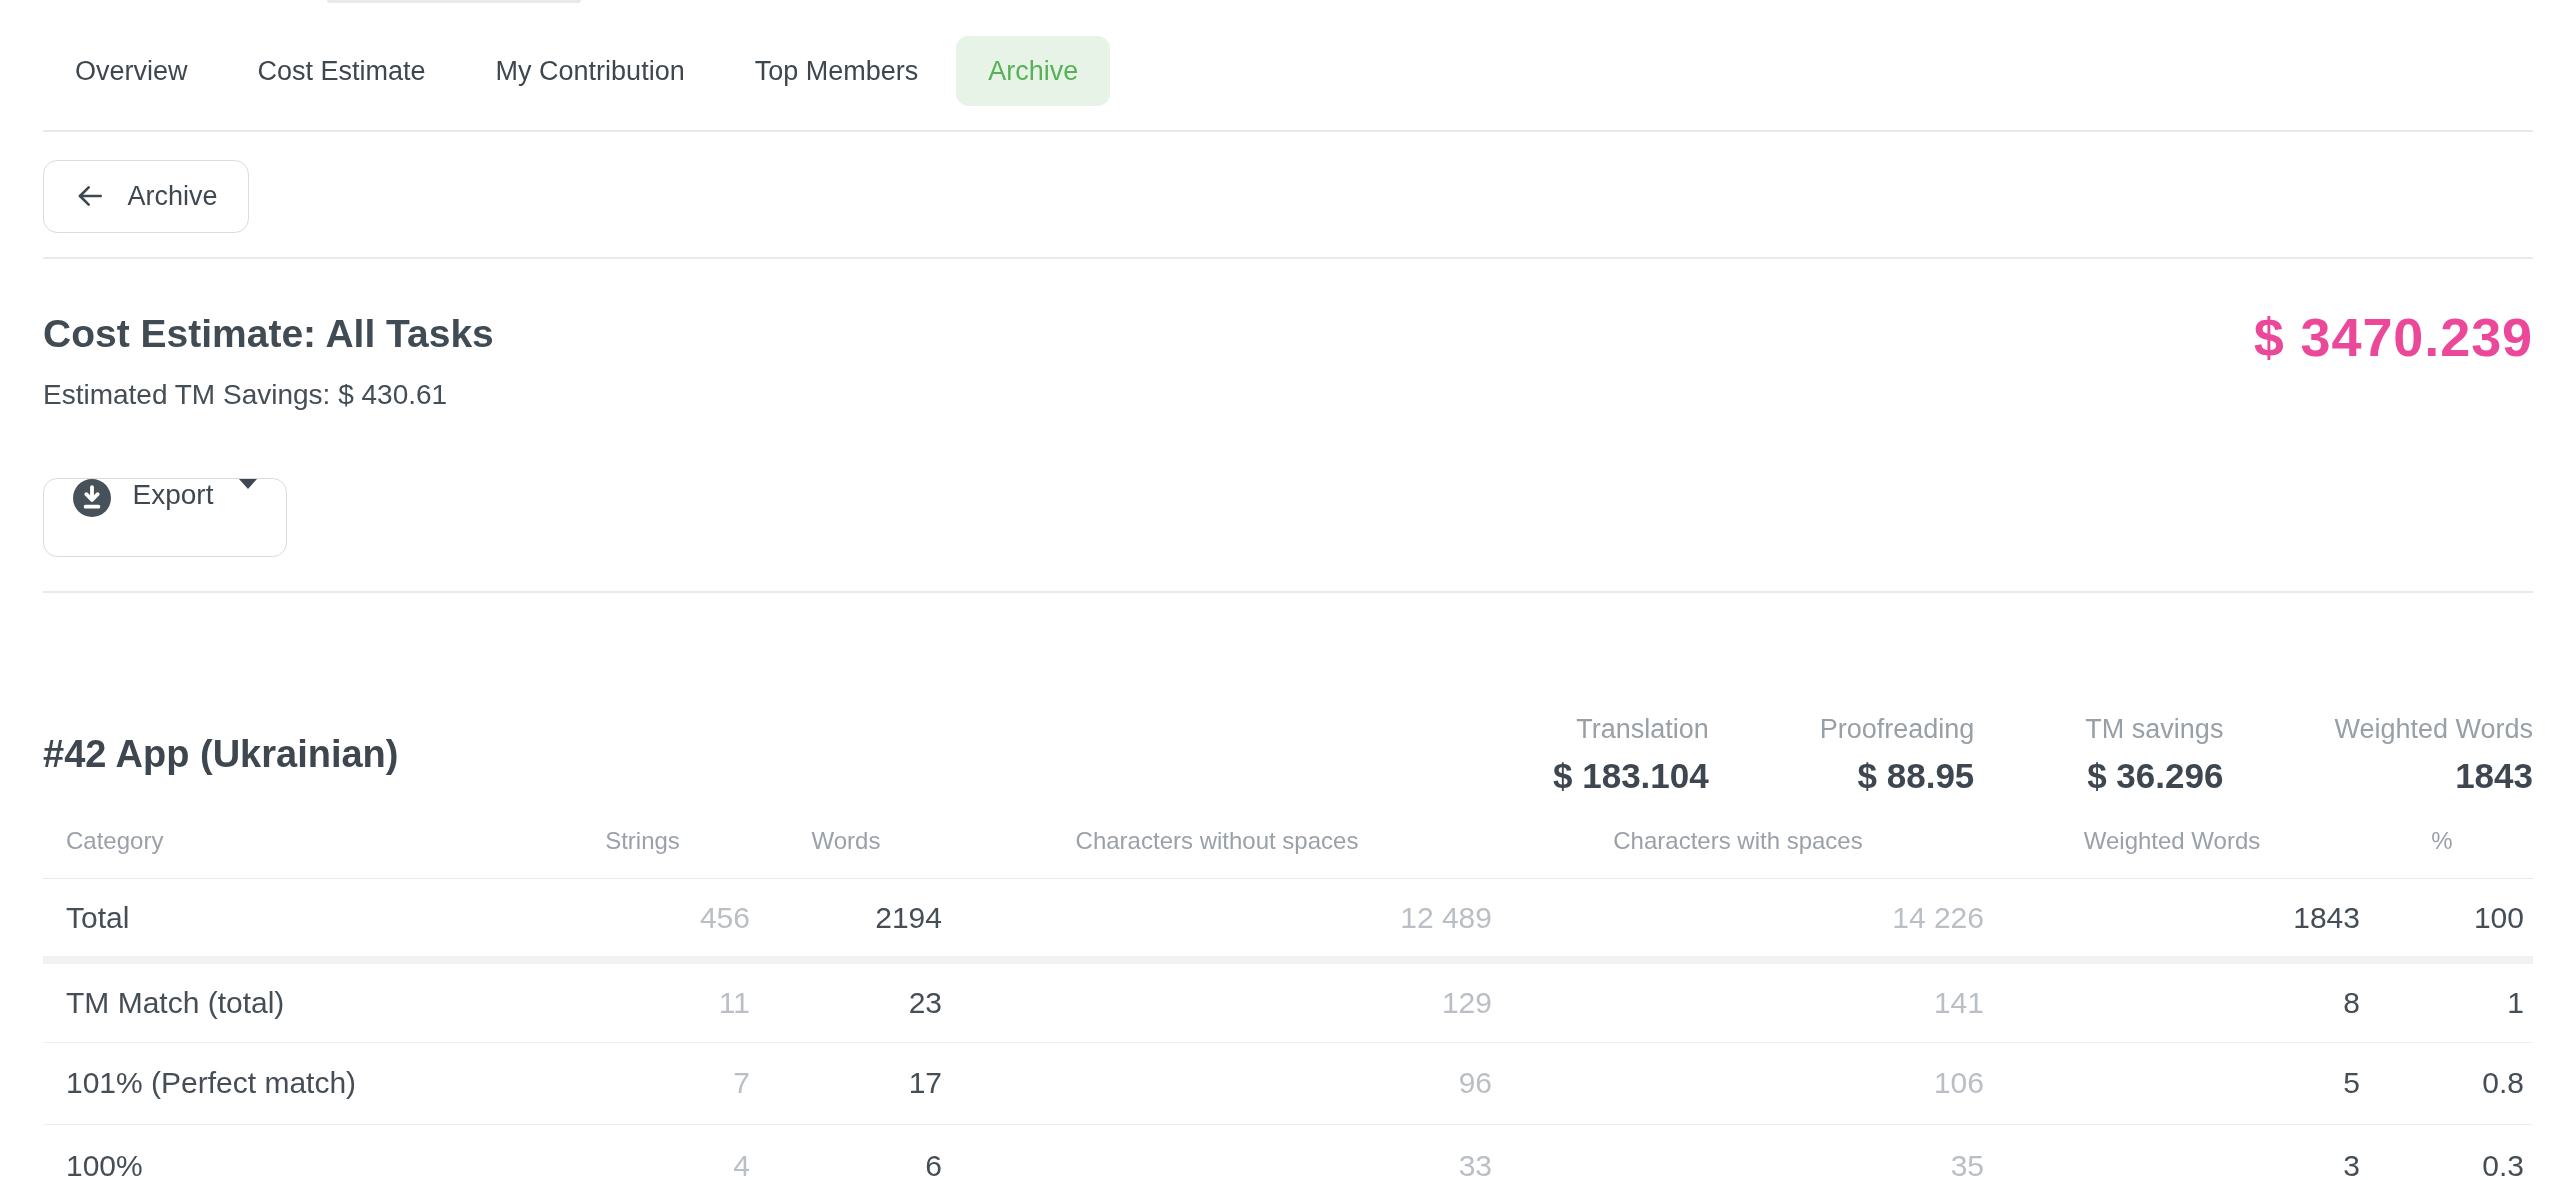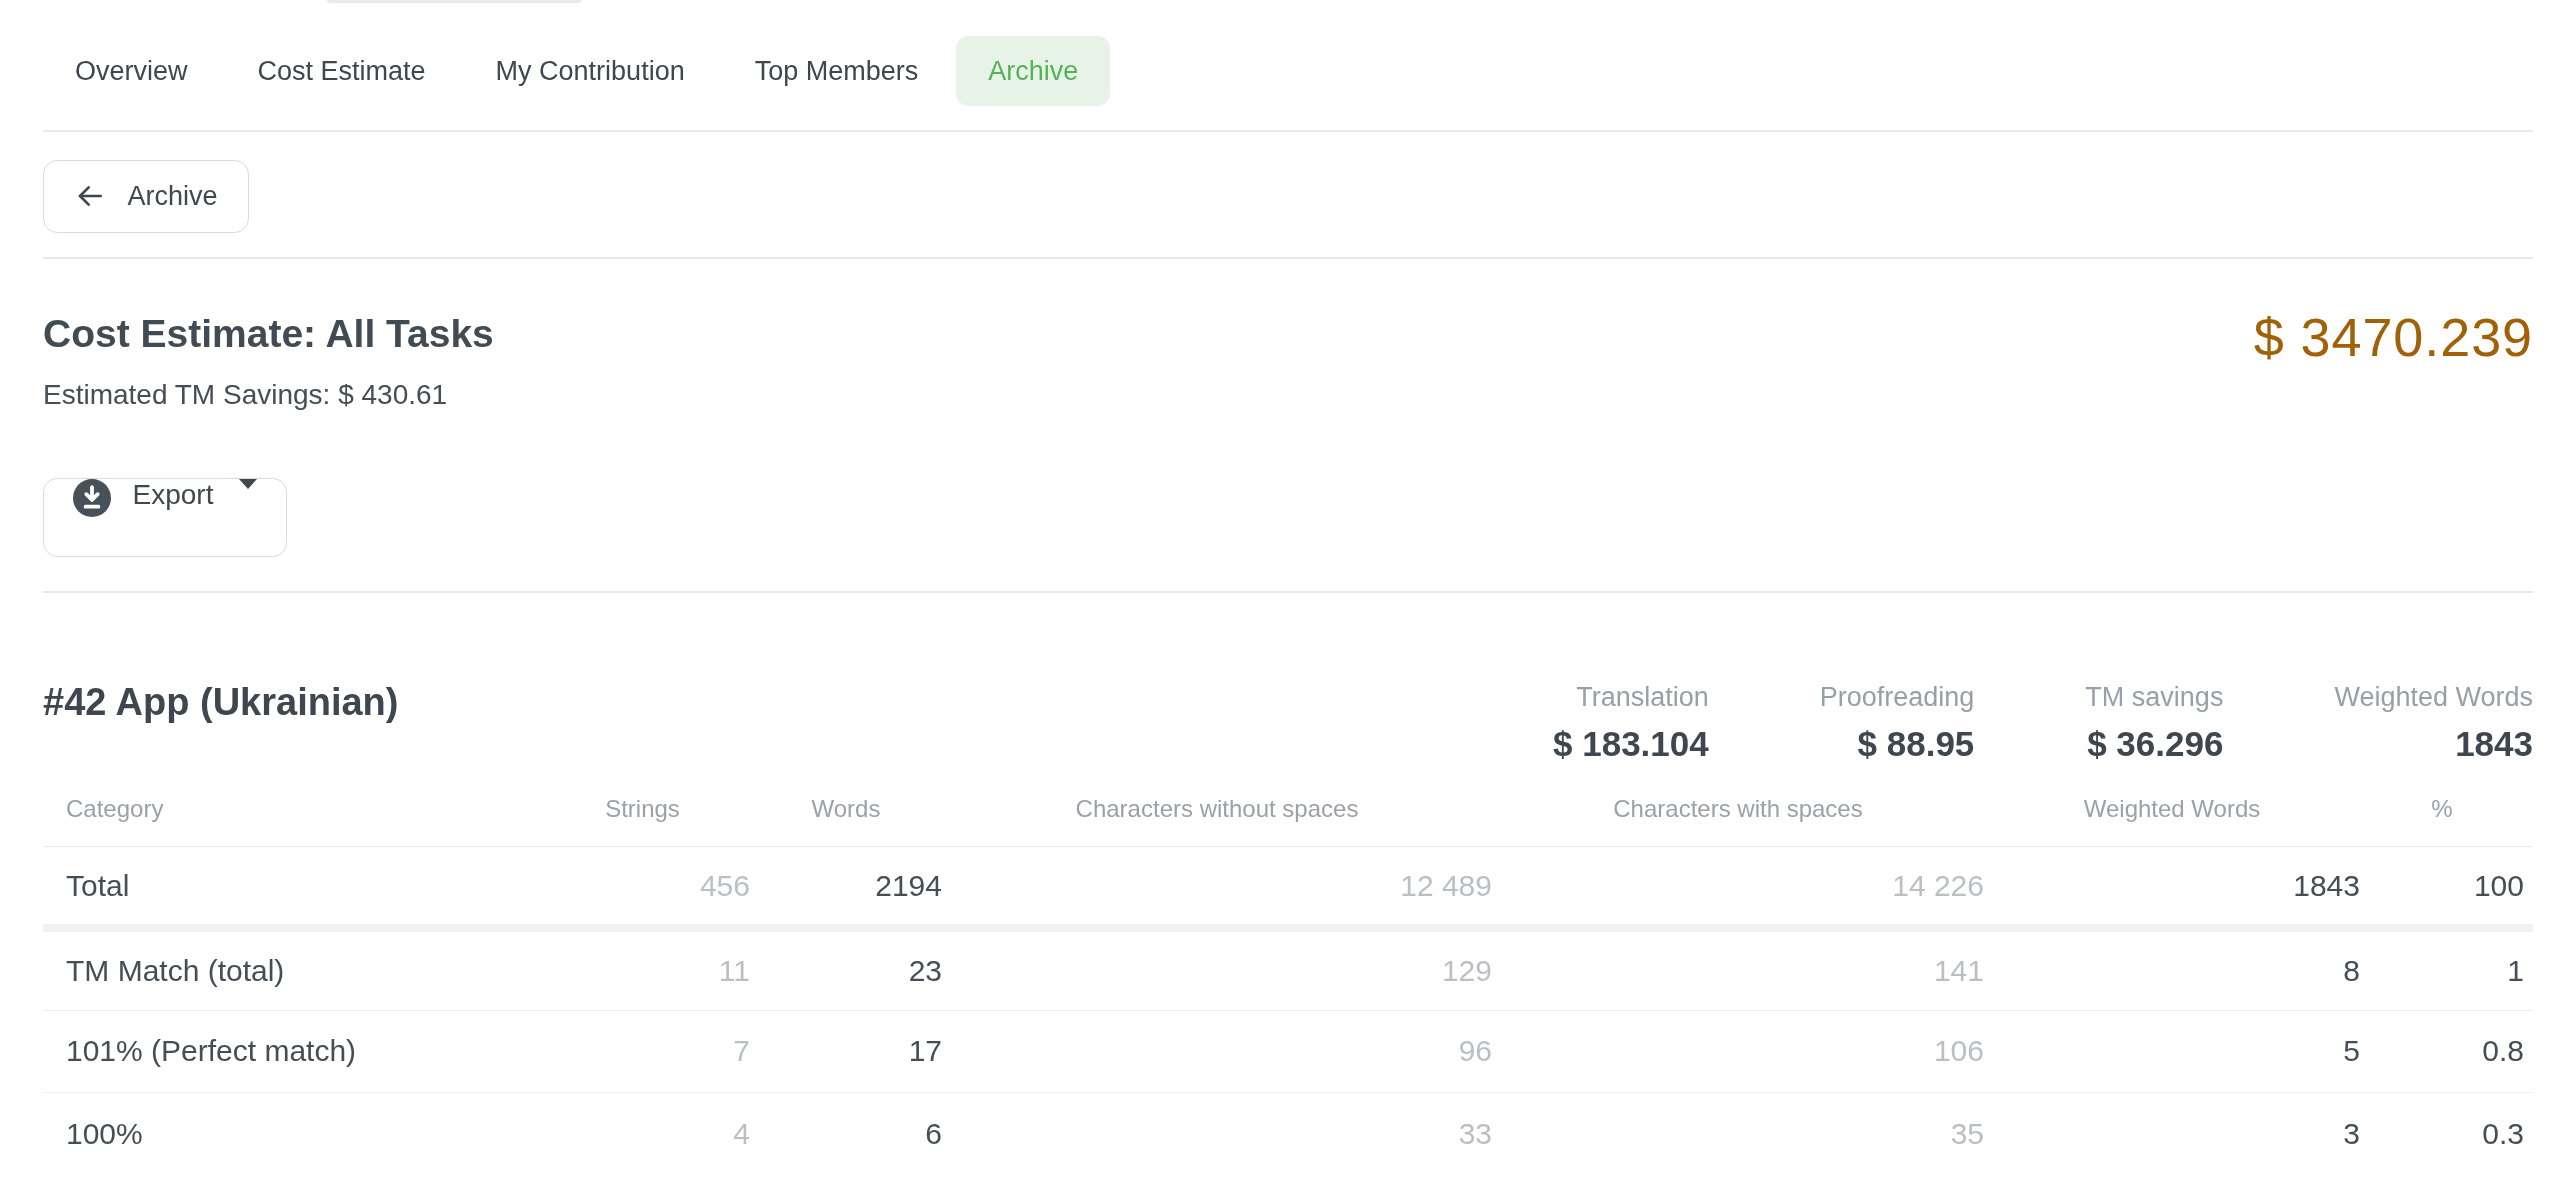--- a/index.html
+++ b/index.html
@@ -23,34 +23,34 @@
   
   .back-btn { margin:28px 0 0 43px; display:inline-flex; align-items:center; gap:21.5px;
     height:73px; padding:0 30px; border:1.8px solid #d8dcdf; border-radius:14.3px;
     background:#fff; font-size:27px; color:#3f4850; cursor:pointer; }
   .back-btn svg { display:block; }
 
   
   .summary-row { padding:0 43px; margin-top:50px; display:flex;
     justify-content:space-between; align-items:flex-start; }
   .page-title { font-size:39px; font-weight:700; color:#414b53; line-height:50px; }
-  .total-cost { font-size:54px; font-weight:400; color:#a16207; line-height:57px; letter-spacing:0.9px; }
+  .total-cost { font-size:54px; font-weight:700; color:#ec4899; line-height:57px; letter-spacing:0.9px; }
   .tm-savings { padding:0 43px; margin-top:12.5px; font-size:28px; color:#454e56; line-height:34px; }
 
   
   .export-btn { margin:66px 0 0 43px; display:inline-flex; align-items:flex-start; gap:21.5px;
     height:79px; padding:0 29px; border:1.8px solid #d8dcdf; border-radius:14.3px;
     background:#fff; font-size:28px; color:#3f4850; cursor:pointer; }
   .export-icon { width:38px; height:38px; display:block; }
   .caret { width:0; height:0; border-left:9px solid transparent; border-right:9px solid transparent;
     border-top:10.7px solid #3f4850; margin-left:3.6px; }
 
   
-  .section-row { padding:0 43px; margin-top:88px; display:flex;
-    justify-content:space-between; }
+  .section-row { padding:0 43px; margin-top:120px; display:flex;
+    justify-content:space-between; align-items:center; }
   .section-title { font-size:38px; font-weight:700; color:#3e474f; white-space:nowrap; }
   .stats { display:flex; gap:111px; align-items:flex-end; }
   .stat { text-align:right; }
   .stat-label { font-size:27px; color:#98a0a7; line-height:32px; }
   .stat-value { margin-top:9px; font-size:35px; font-weight:700; color:#3e474f; line-height:43px; }
 
   
   .table-wrap { padding:0 43px; margin-top:30px; }
   table { width:100%; border-collapse:collapse; table-layout:fixed; }
   th { font-size:24px; font-weight:400; color:#9aa1a8; text-align:center;

